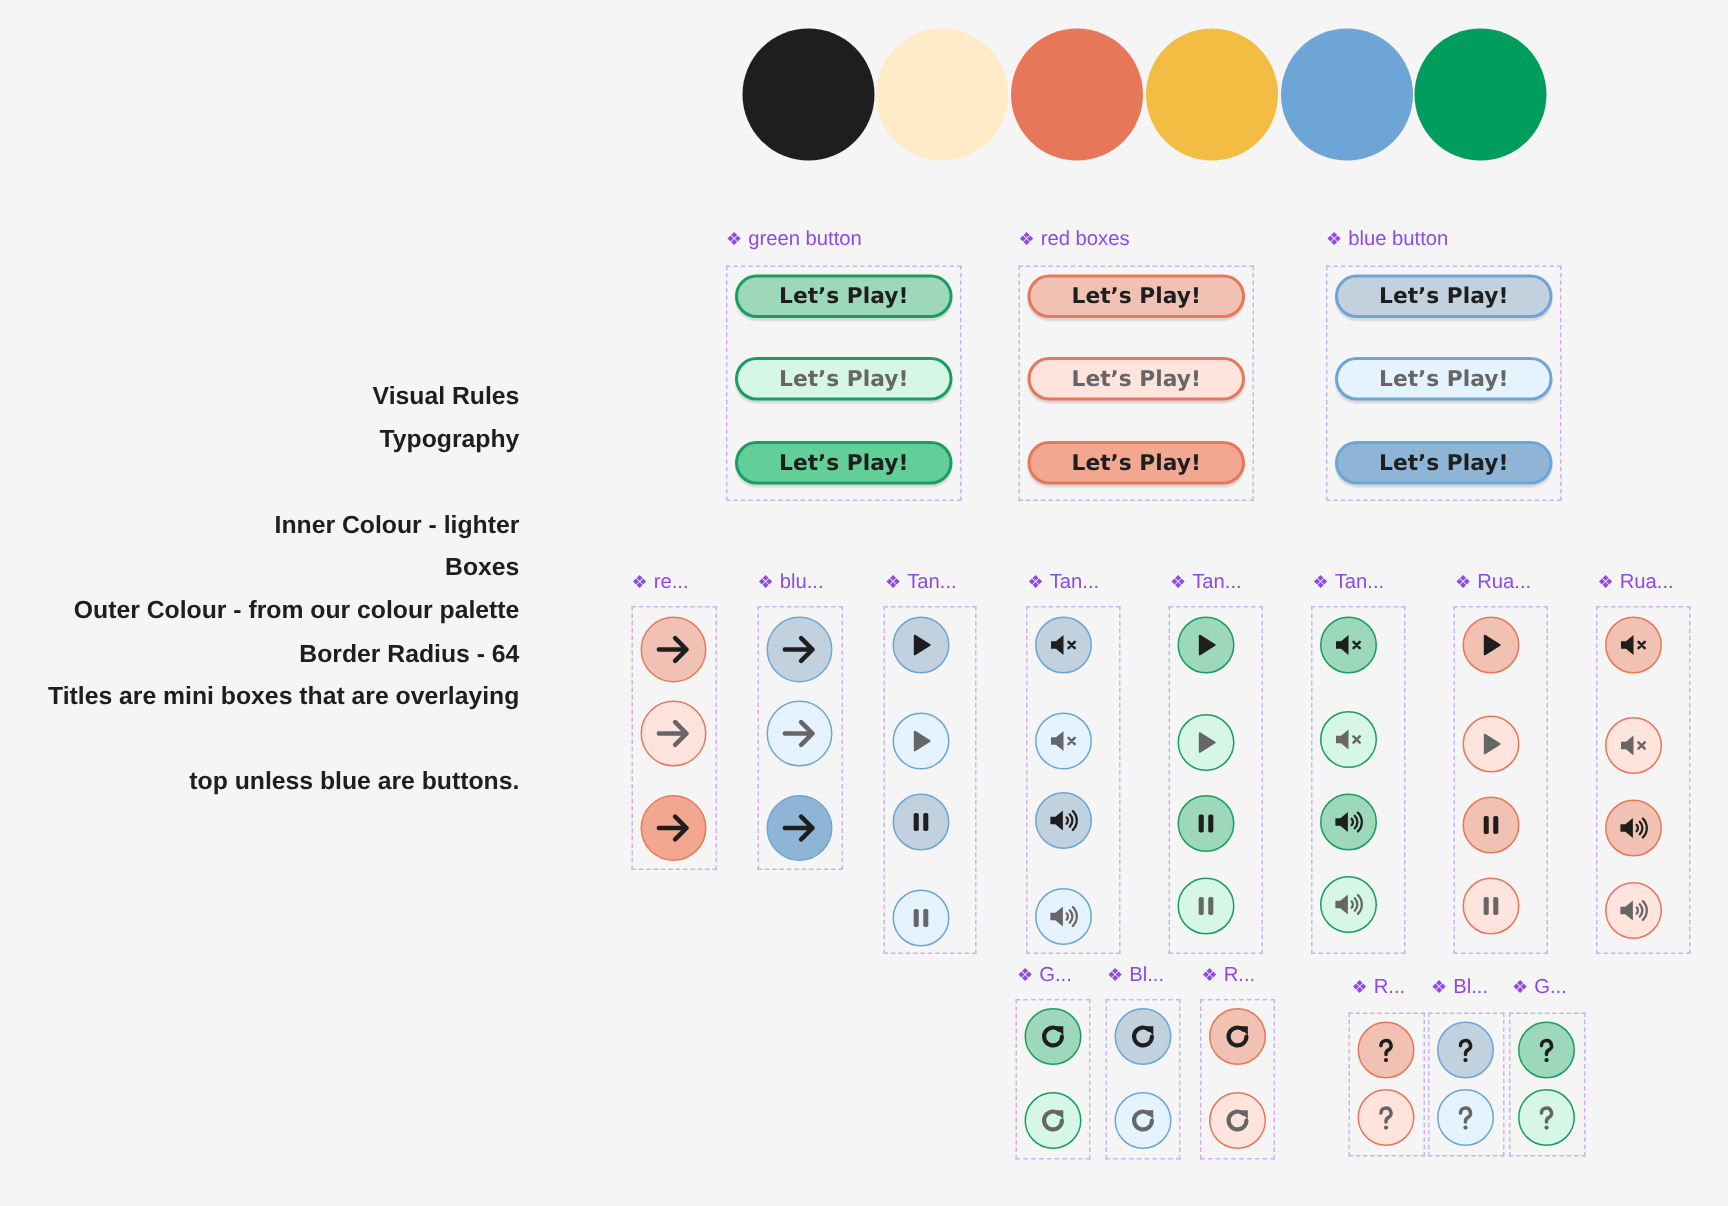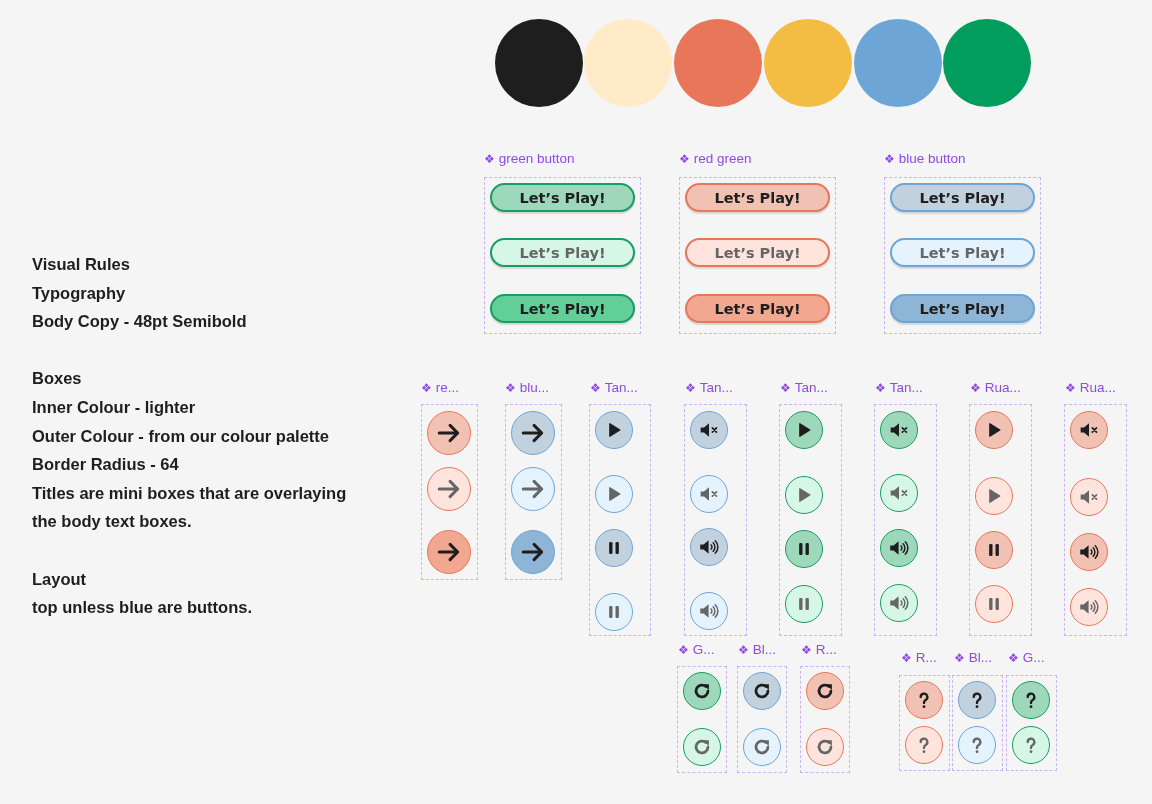--- a/index.html
+++ b/index.html
@@ -1,19 +1,19 @@
 <!DOCTYPE html>
 <html><head>
 <meta charset="utf-8">
 <style>
   html,body{margin:0;padding:0;}
   body{width:1152px;height:804px;background:#f5f5f5;position:relative;overflow:hidden;font-family:"DejaVu Sans",sans-serif;}
   .swatch{position:absolute;top:19px;width:88px;height:88px;border-radius:50%;}
   .rules{position:absolute;left:32px;top:250px;font-family:"Liberation Sans",sans-serif;font-weight:bold;font-size:16.5px;color:#1e1e1e;line-height:28.6px;}
-  .rules div{height:28.6px;white-space:nowrap;}
+  .rules div{height:28.6px;white-space:nowrap;text-align:right;}
   .lbl{position:absolute;font-family:"Liberation Sans",sans-serif;font-size:13.5px;color:#8f4ae5;white-space:nowrap;display:flex;align-items:center;gap:4px;}
   .lbl .dia{font-size:12px;color:#8f4ae5;}
   .frame{position:absolute;border:1px dashed #c9b3f3;box-sizing:border-box;}
   .pill{position:absolute;width:145px;height:29px;border-radius:16px;border:2px solid;box-sizing:border-box;display:flex;align-items:center;justify-content:center;font-family:"DejaVu Sans",sans-serif;font-weight:bold;font-size:14.5px;box-shadow:0 2px 1px rgba(0,0,0,0.12);}
   .circ{position:absolute;width:38px;height:38px;border-radius:50%;border:1.5px solid;box-sizing:border-box;display:flex;align-items:center;justify-content:center;}
   .circ.lg{width:44px;height:44px;}
   .circ svg{display:block;}
 </style>
 </head>
 <body>
@@ -21,51 +21,48 @@
 <div class="swatch" style="left:495px;background:#1e1e1e;"></div>
 <div class="swatch" style="left:584px;background:#ffebc8;"></div>
 <div class="swatch" style="left:674px;background:#e8775a;"></div>
 <div class="swatch" style="left:764px;background:#f2bd42;"></div>
 <div class="swatch" style="left:854px;background:#6da6d6;"></div>
 <div class="swatch" style="left:943px;background:#009d5c;"></div>
 
 <div class="rules">
   <div>Visual Rules</div>
   <div>Typography</div>
-  <div>Body Copy - 48pt Semibold</div>
   <div></div>
+  <div>Inner Colour - lighter</div>
   <div>Boxes</div>
-  <div>Inner Colour - lighter</div>
   <div>Outer Colour - from our colour palette</div>
   <div>Border Radius - 64</div>
   <div>Titles are mini boxes that are overlaying</div>
-  <div>the body text boxes.</div>
   <div></div>
-  <div>Layout</div>
   <div>top unless blue are buttons.</div>
 </div>
 
 <div class="lbl" style="left:484px;top:151px;">
     <span class="dia">❖</span>
     <span>green button</span>
   </div>
 <div class="frame" style="left:484px;top:177px;width:157px;height:157px;"></div>
 <div class="pill" style="left:490px;top:183px;background:#9dd8bb;border-color:#1a9d63;color:#1e1e1e;">
     <span>Let’s Play!</span>
   </div>
 <div class="pill" style="left:490px;top:238px;background:#d6f7e6;border-color:#1a9d63;color:#666;">
     <span>Let’s Play!</span>
   </div>
 <div class="pill" style="left:490px;top:294px;background:#62cf98;border-color:#1a9d63;color:#1e1e1e;">
     <span>Let’s Play!</span>
   </div>
 
 <div class="lbl" style="left:679px;top:151px;">
     <span class="dia">❖</span>
-    <span>red green</span>
+    <span>red boxes</span>
   </div>
 <div class="frame" style="left:679px;top:177px;width:157px;height:157px;"></div>
 <div class="pill" style="left:685px;top:183px;background:#f1c2b3;border-color:#e8775a;color:#1e1e1e;">
     <span>Let’s Play!</span>
   </div>
 <div class="pill" style="left:685px;top:238px;background:#ffe4dd;border-color:#e8775a;color:#666;">
     <span>Let’s Play!</span>
   </div>
 <div class="pill" style="left:685px;top:294px;background:#f2a791;border-color:#e8775a;color:#1e1e1e;">
     <span>Let’s Play!</span>

